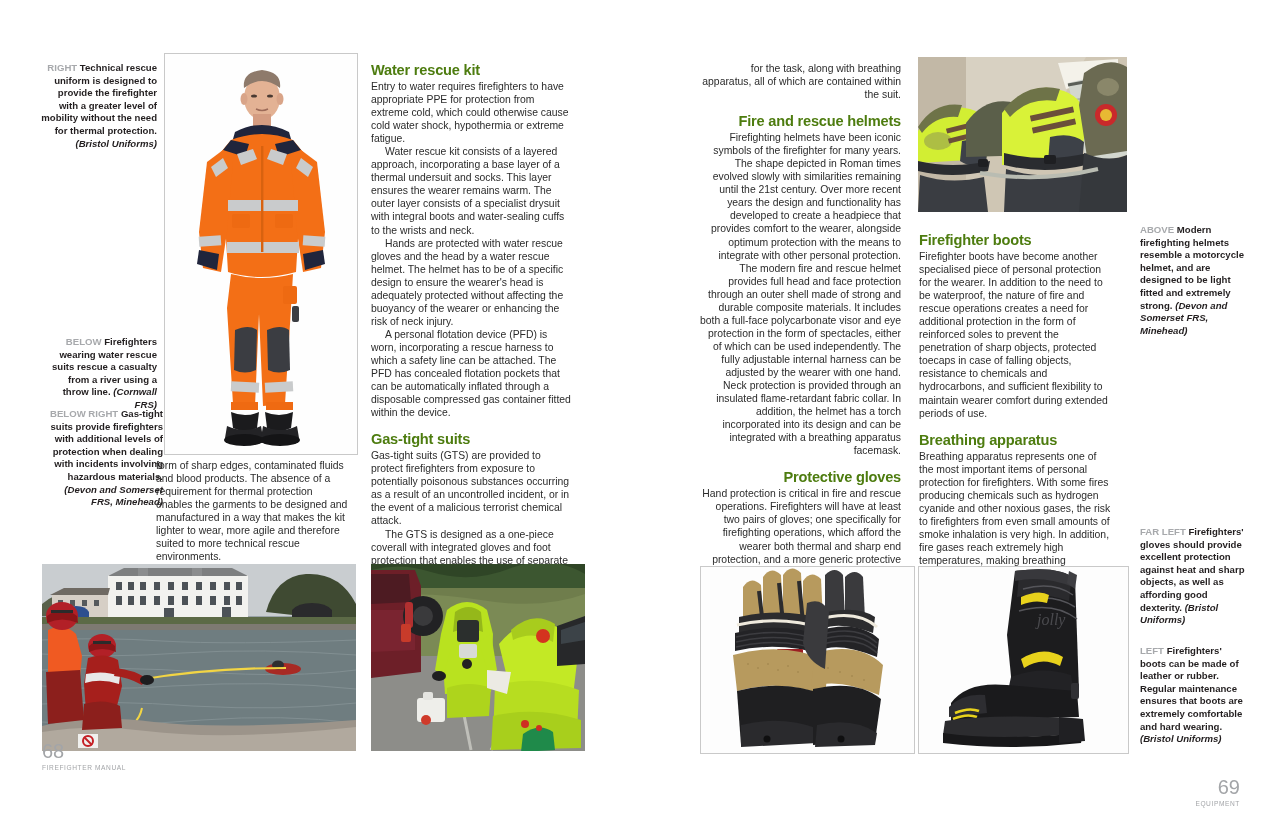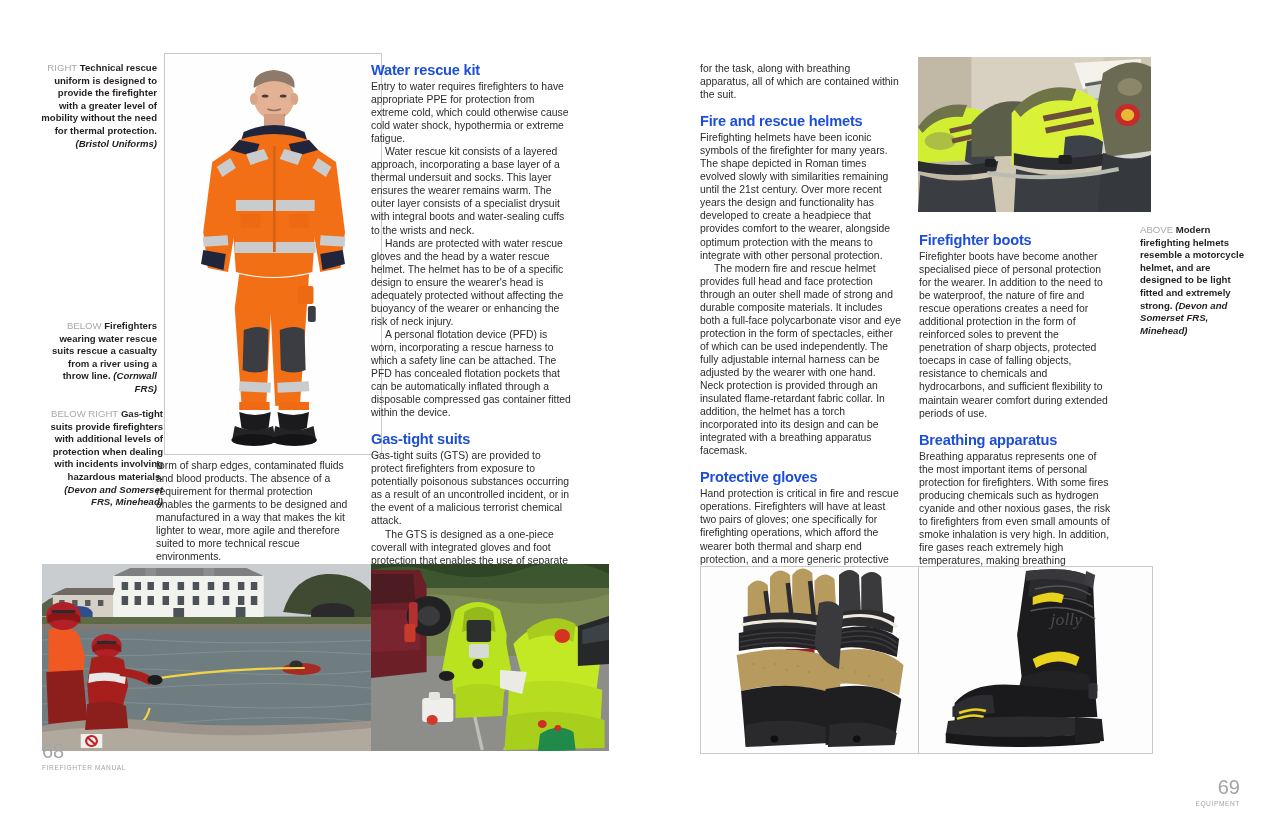--- a/index.html
+++ b/index.html
@@ -33,52 +33,51 @@
     margin: 0;
   }
   .body-col p.indent {
     text-indent: 14px;
   }
   h2.sec {
     margin: 0 0 1px 0;
     font-size: 14.6px;
     line-height: 17px;
     font-weight: bold;
-    color: #1d4ed8;
+    color: #4d7c0f;
     letter-spacing: -0.2px;
   }
   h2.sec.spaced {
     margin-top: 12px;
   }
 
   
   .caption {
     position: absolute;
     font-size: 9.6px;
     line-height: 12.6px;
     font-weight: bold;
     color: #231f20;
   }
   .caption .lead {
     color: #a7a9ac;
-    font-weight: normal;
+    font-weight: bold;
   }
   .caption .credit {
     font-weight: bold;
     font-style: italic;
   }
   .caption.right-align { text-align: right; }
   .caption.left-align  { text-align: left; }
 
   
   .photo {
     position: absolute;
     overflow: hidden;
     background: #d8d8d8;
-    padding-left: 24px;
   }
   .photo.framed {
     border: 1px solid #c9c9c9;
     background: #ffffff;
   }
 
   
   .folio {
     position: absolute;
   }
@@ -103,21 +102,21 @@
 </style>
 </head>
 <body>
 
 <div class="spread">
 
   <div class="caption right-align" style="left:40px; top:62px; width:117px;">
     <span class="lead">RIGHT</span><span> Technical rescue uniform is designed to provide the firefighter with a greater level of mobility without the need for thermal protection. </span><span class="credit">(Bristol Uniforms)</span>
   </div>
 
-  <div class="caption right-align" style="left:40px; top:320px; width:117px;">
+  <div class="caption right-align" style="left:40px; top:336px; width:117px;">
     <span class="lead">BELOW</span><span> Firefighters wearing water rescue suits rescue a casualty from a river using a throw line. </span><span class="credit">(Cornwall FRS)</span>
   </div>
 
   <div class="caption right-align" style="left:46px; top:408px; width:117px;">
     <span class="lead">BELOW RIGHT</span><span> Gas-tight suits provide firefighters with additional levels of protection when dealing with incidents involving hazardous materials. </span><span class="credit">(Devon and Somerset FRS, Minehead)</span>
   </div>
 
   <div class="photo framed" style="left:164px; top:53px; width:192px; height:400px;">
     <svg class="fill" viewBox="0 0 192 400" preserveAspectRatio="none">
       <rect x="0" y="0" width="192" height="400" fill="#fefefe"></rect>
@@ -354,21 +353,21 @@
       <path d="M186 62 l28 -10 l0 48 l-28 2z" fill="#27282a"></path>
       <path d="M190 66 l24 -8 l0 18 l-24 4z" fill="#3c4348"></path>
     </svg>
   </div>
 
   <div class="folio" style="left:42px; top:741px; width:180px;">
     <div class="num">68</div>
     <div class="label">FIREFIGHTER MANUAL</div>
   </div>
 
-  <div class="body-col" style="left:700px; top:62px; width:201px;">
+  <div class="body-col" style="left:700px; top:62px; width:201px;text-align:right;">
     <p>for the task, along with breathing apparatus, all of which are contained within the suit.</p>
     <h2 class="sec spaced">Fire and rescue helmets</h2>
     <p>Firefighting helmets have been iconic symbols of the firefighter for many years. The shape depicted in Roman times evolved slowly with similarities remaining until the 21st century. Over more recent years the design and functionality has developed to create a headpiece that provides comfort to the wearer, alongside optimum protection with the means to integrate with other personal protection.</p>
     <p class="indent">The modern fire and rescue helmet provides full head and face protection through an outer shell made of strong and durable composite materials. It includes both a full-face polycarbonate visor and eye protection in the form of spectacles, either of which can be used independently. The fully adjustable internal harness can be adjusted by the wearer with one hand. Neck protection is provided through an insulated flame-retardant fabric collar. In addition, the helmet has a torch incorporated into its design and can be integrated with a breathing apparatus facemask.</p>
     <h2 class="sec spaced">Protective gloves</h2>
     <p>Hand protection is critical in fire and rescue operations. Firefighters will have at least two pairs of gloves; one specifically for firefighting operations, which afford the wearer both thermal and sharp end protection, and a more generic protective glove for other operations.</p>
   </div>
 
   <div class="photo" style="left:918px; top:57px; width:209px; height:155px;">
     <svg class="fill" viewBox="0 0 209 155" preserveAspectRatio="none">
@@ -530,20 +529,26 @@
 
       <path d="M26 154 q50 -8 136 -2 l2 14 q-70 8 -140 2z" fill="#2c2c2f"></path>
       <path d="M24 166 q54 8 140 0 l-2 10 q-70 8 -138 0z" fill="#18181a"></path>
 
       <path d="M140 150 l24 2 l2 22 l-26 2z" fill="#202023"></path>
 
       <rect x="152" y="116" width="8" height="16" rx="2" fill="#303034"></rect>
     </svg>
   </div>
 
-
+  <div class="caption left-align" style="left:1140px; top:526px; width:106px;">
+    <span class="lead">FAR LEFT</span><span> Firefighters' gloves should provide excellent protection against heat and sharp objects, as well as affording good dexterity. </span><span class="credit">(Bristol Uniforms)</span>
+  </div>
+
+  <div class="caption left-align" style="left:1140px; top:645px; width:106px;">
+    <span class="lead">LEFT</span><span> Firefighters' boots can be made of leather or rubber. Regular maintenance ensures that boots are extremely comfortable and hard wearing. </span><span class="credit">(Bristol Uniforms)</span>
+  </div>
 
   <div class="folio right" style="left:1060px; top:777px; width:180px;">
     <div class="num">69</div>
     <div class="label">EQUIPMENT</div>
   </div>
 
 </div>
 
 </body></html>

